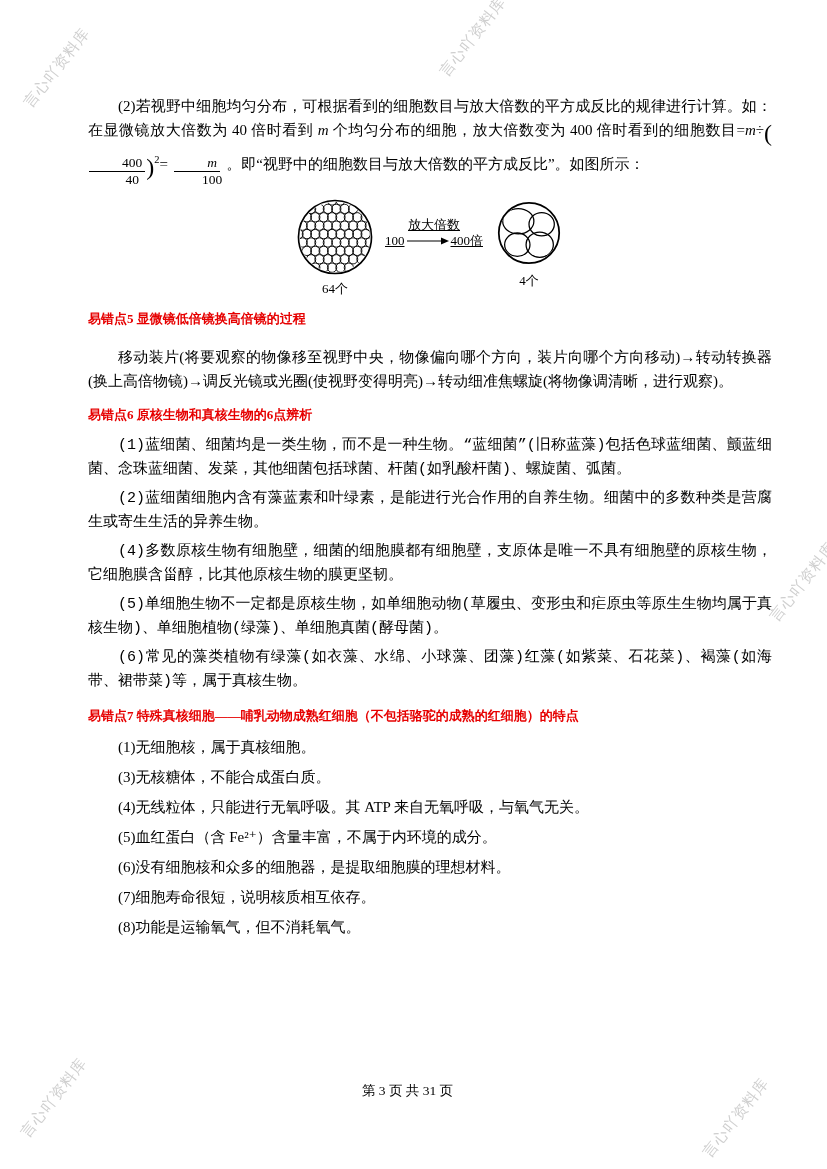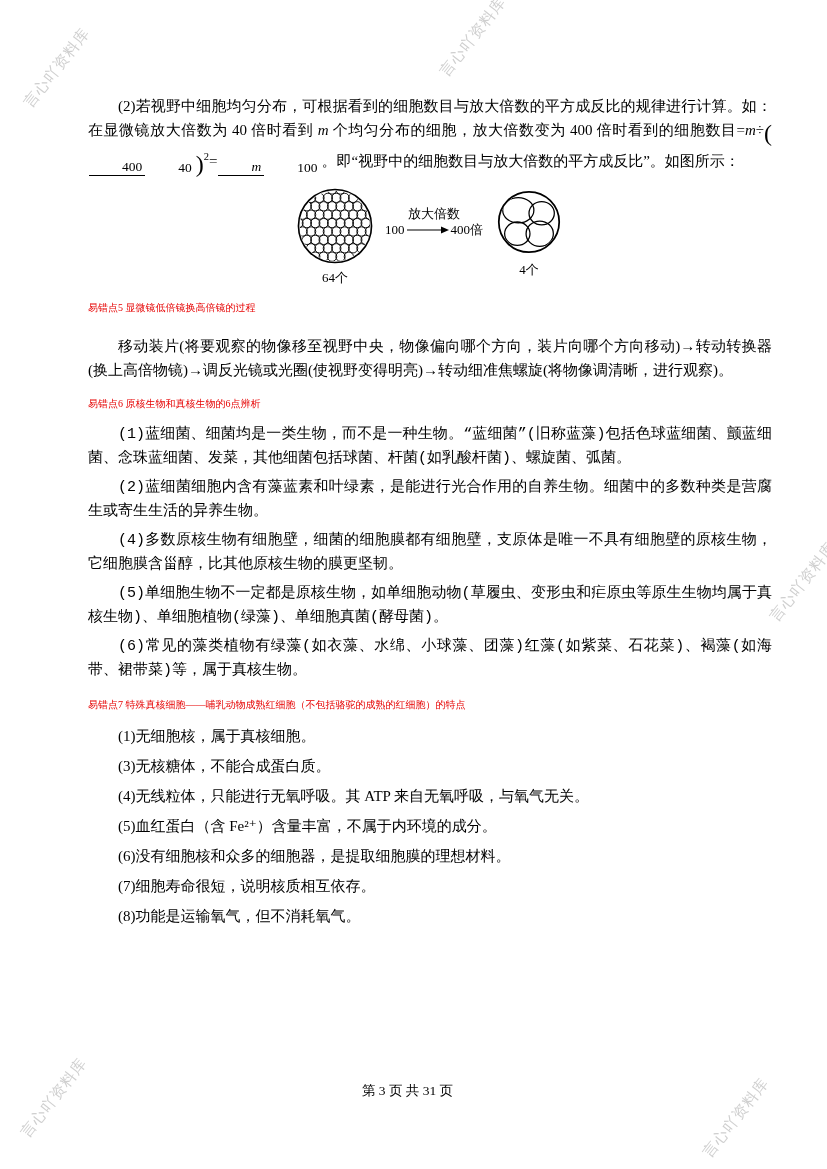--- a/index.html
+++ b/index.html
@@ -27,46 +27,46 @@
   .content {
     position:absolute; left:88px; top:94px; width:684px;
     font-size:15px; line-height:24px; text-align:justify;
   }
   p.body-para { text-indent:2em; }
   .p6 { margin:5px 0;font-family:Liberation Mono, monospace; }
   .p7 { margin:6px 0; }
   .s5p { margin-top:14px; }
 
   .red-heading {
-    color:#e60000; font-size:10px; font-weight:400;
+    color:#e60000; font-size:13px; font-weight:700;
     line-height:24px; margin:10px 0 7px; text-indent:0;
   }
 
   .var { font-style:italic; }
 
   
   .frac {
-    display:inline-flex; flex-direction:row; align-items:center;
+    display:inline-flex; flex-direction:column; align-items:center;
     vertical-align:middle; line-height:1.15; font-size:13.5px; padding:0 1px;margin-top:10px;
   }
   .fnum { border-bottom:1.2px solid #000; padding:0 3px; }
   .fden { padding:0 3px; }
   .bigp { font-size:24px; vertical-align:-6px; }
   sup.exp { font-size:10.5px; }
 
   
   .diagram {
     display:flex; justify-content:center; align-items:flex-start;
     gap:8px; margin:8px 0 4px; text-indent:0;
   }
   .cell-fig { display:flex; flex-direction:column; align-items:center; }
   .fig-label { font-size:13px; line-height:17px; margin-top:1px; }
   .magnify {
     display:flex; flex-direction:column; align-items:center;
-    font-size:13px; line-height:16px; margin-top:22px;
+    font-size:13px; line-height:16px; margin-top:22px;text-decoration:underline;
   }
   .mag-row { display:flex; align-items:center; gap:2px; }
   .arrow-svg { display:block; }
 
   
   .footer {
     position:absolute; left:0; right:12px; top:1082px;
     text-align:center; font-size:13.5px; color:#000;
   }
 </style>

